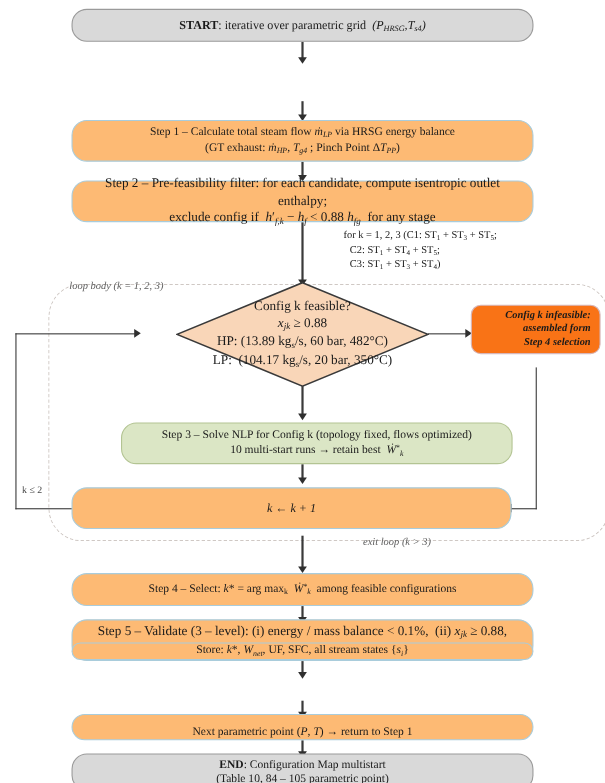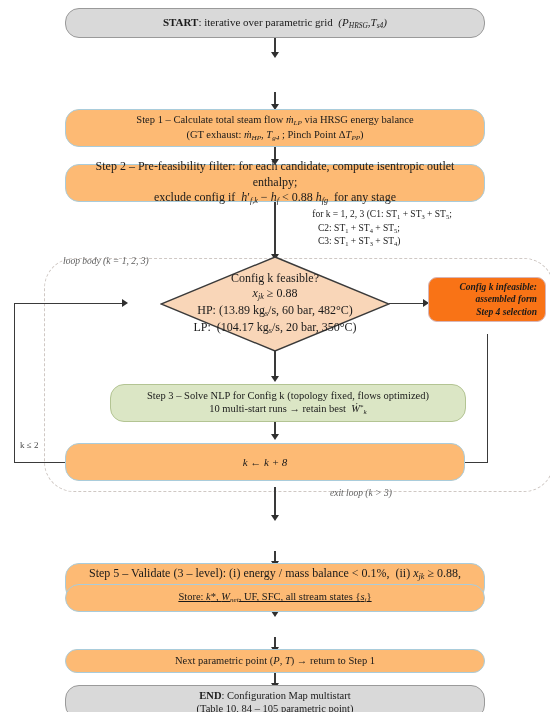--- a/index.html
+++ b/index.html
@@ -175,38 +175,43 @@
   </div>
 
   <div class="node pill c-green fs105" style="left:97px;top:384px;width:356px;height:38px;margin-left:13px;">
     <span class="txt">
       Step 3 – Solve NLP for Config k (topology fixed, flows optimized)<br>
       10 multi-start runs → retain best&nbsp; <i>Ẇ</i><sup>*</sup><sub>k</sub>
     </span>
   </div>
 
   <div class="node pill c-blue fs11" style="left:65px;top:443px;width:400px;height:38px;">
-    <span class="txt mi">k ← k + 8</span>
-  </div>
-
+    <span class="txt mi">k ← k + 1</span>
+  </div>
+
+  <div class="node pill c-blue fs105" style="left:65px;top:521px;width:420px;height:30px;">
+    <span class="txt">
+      Step 4 – Select: <i>k</i>* = arg max<sub class="up">k</sub> &nbsp;<i>Ẇ</i><sup>*</sup><sub>k</sub>&nbsp; among feasible configurations
+    </span>
+  </div>
 
   <div class="node pill c-blue fs10" style="left:65px;top:563px;width:420px;height:38px;">
     <span class="txt">
       Step 5 – Validate (3 – level): (i) energy / mass balance &lt; 0.1%,&nbsp; (ii) <i>x</i><sub>jk</sub> ≥ 0.88,<br>
       (iii) multistart consistency &lt; 0.1%
     </span>
   </div>
 
-  <div class="node pill c-blue fs105" style="left:65px;top:584px;width:420px;height:28px;text-decoration:underline;">
+  <div class="node pill c-blue fs105" style="left:65px;top:584px;width:420px;height:16px;">
     <span class="txt">
       Store: <i>k</i>*, <i>W</i><sub>net</sub>, UF, SFC, all stream states {<i>s</i><sub>i</sub>}
     </span>
   </div>
 
-  <div class="node pill c-blue fs105" style="left:65px;top:649px;width:420px;height:24px;">
+  <div class="node pill c-blue fs105" style="left:65px;top:649px;width:420px;height:24px;align-items:flex-end;">
     <span class="txt">
       Next parametric point (<i>P</i>, <i>T</i>) → return to Step 1
     </span>
   </div>
 
   <div class="node pill c-gray fs105" style="left:65px;top:685px;width:420px;height:34px;">
     <span class="txt">
       <b>END</b><span>: Configuration Map multistart</span><br>
       <span>(Table 10, 84 – 105 parametric point)</span>
     </span>

